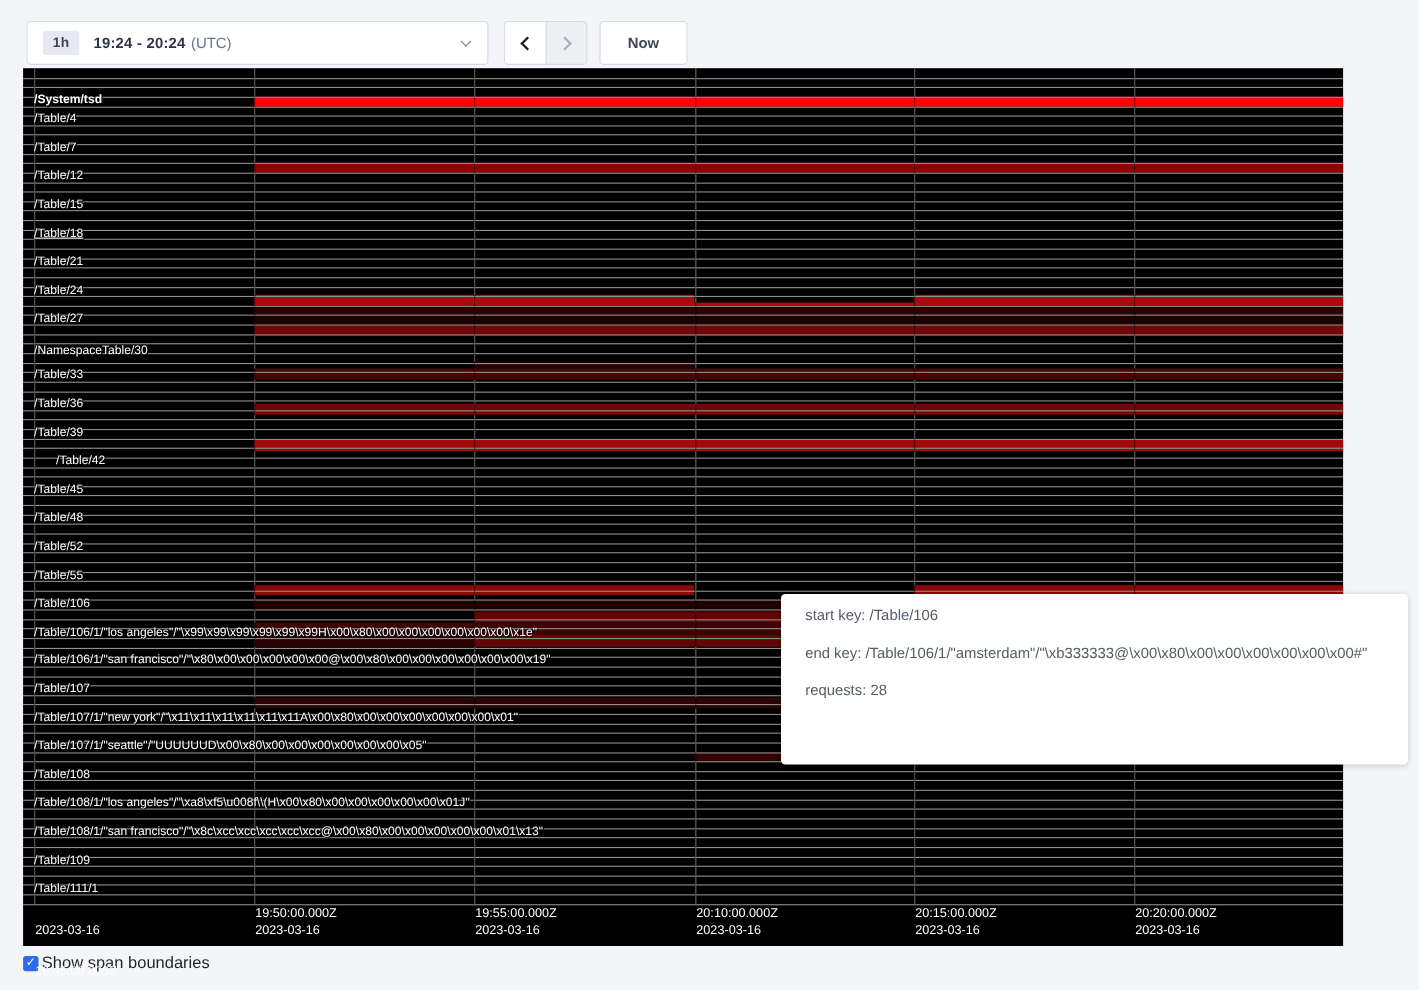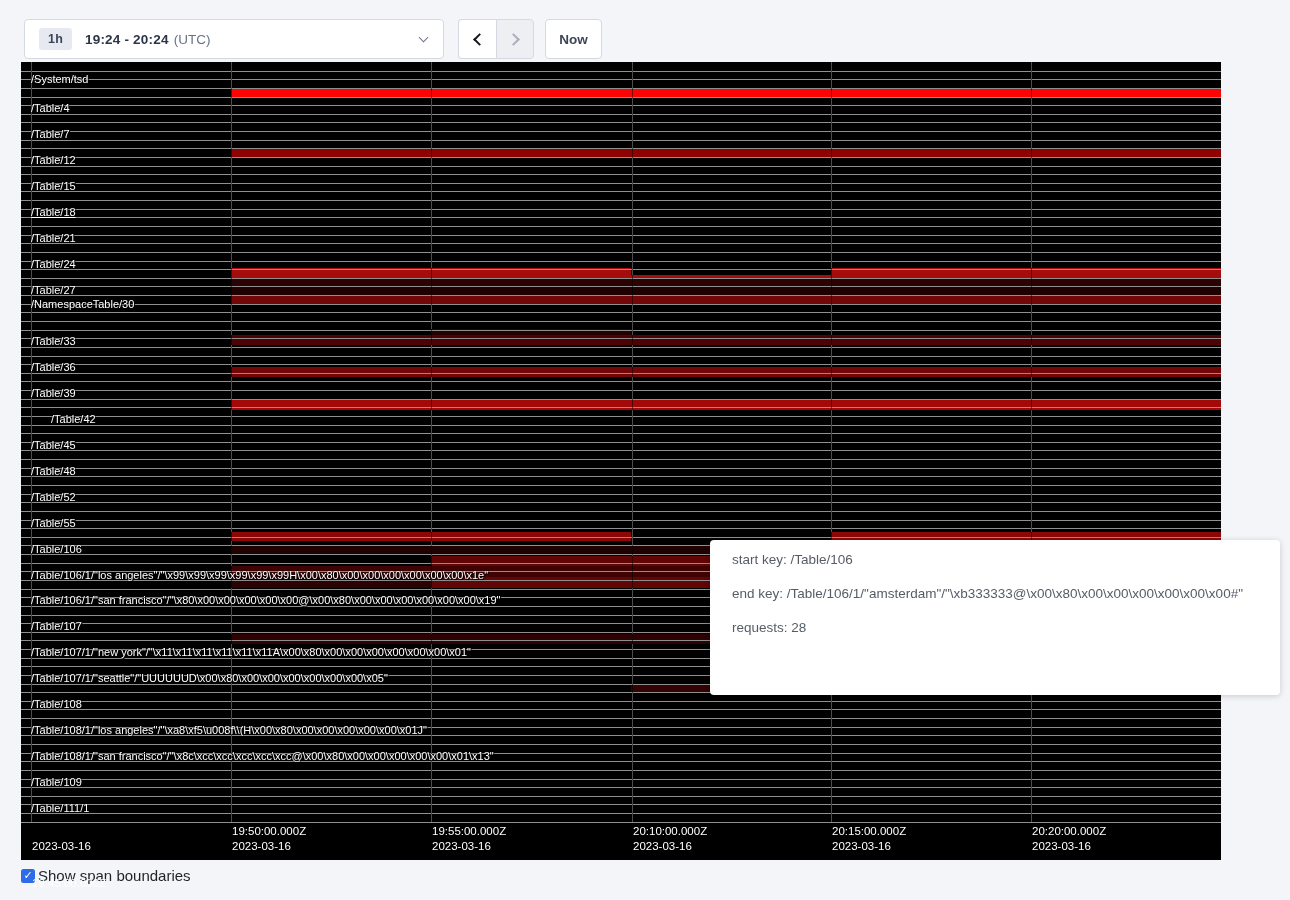--- a/index.html
+++ b/index.html
@@ -18,21 +18,21 @@
   .chev { display:inline-block; width:9px; height:9px; border-right:2.5px solid #16181d; border-bottom:2.5px solid #16181d; }
   .chev-down-sm { position:absolute; right:16px; top:14px; width:7px; height:7px;
     border-right:1.7px solid #707a8c; border-bottom:1.7px solid #707a8c; transform:rotate(45deg); }
   .nav-group { position:absolute; left:458px; top:19px; display:flex; }
   .nav-btn { width:38px; height:40px; background:#ffffff; border:1px solid #d5d9e1;
     display:flex; align-items:center; justify-content:center; cursor:pointer; }
   .nav-btn.prev { border-radius:4px 0 0 4px; border-right:none; }
   .nav-btn.next { border-radius:0 4px 4px 0; background:#edeff3; cursor:default; }
   .chev-left { transform:rotate(135deg); margin-left:4px; }
   .chev-right { transform:rotate(-45deg); margin-right:4px; border-color:#a9aeb9; }
-  .now-btn { position:absolute; left:545px; top:19px; width:57px; height:40px; background:#ffffff;
+  .now-btn { position:absolute; left:545px; top:19px; width:80px; height:40px; background:#ffffff;
     border:1px solid #d5d9e1; border-radius:4px; font-family:inherit; font-size:13.5px;
     font-weight:bold; color:#3d4658; cursor:pointer; }
 
   
   .heatmap { position:absolute; left:21px; top:62px; width:1200px; height:798px; background:#000; }
   .heat-bar { position:absolute; z-index:1; }
   .hline { position:absolute; left:0; width:1200px; height:1px; background:#8f8f8f; z-index:2; }
   .vline-base { position:absolute; top:0; width:1px; height:760px; background:#9b9b9b; z-index:0; }
   .vline-dark { position:absolute; top:0; width:1px; height:760px; background:rgba(0,0,0,.5); z-index:3; }
   .row-label { position:absolute; z-index:4; color:#ffffff; font-size:11px; line-height:11px;
@@ -189,30 +189,30 @@
       <div class="hline" style="top: 733.805px; background: rgb(143, 143, 143);"></div>
       <div class="hline" style="top: 742.438px; background: rgb(143, 143, 143);"></div>
       <div class="hline" style="top: 751.071px; background: rgb(143, 143, 143);"></div>
       <div class="hline" style="top: 759.704px; background: rgb(143, 143, 143);"></div>
       <div class="vline-dark" style="left: 10px;"></div>
       <div class="vline-dark" style="left: 210px;"></div>
       <div class="vline-dark" style="left: 410px;"></div>
       <div class="vline-dark" style="left: 611px;"></div>
       <div class="vline-dark" style="left: 810px;"></div>
       <div class="vline-dark" style="left: 1010px;"></div>
-      <div class="row-label" style="left: 10px; top: 12px; color: rgb(255, 255, 255);">/System/tsd</div>
+      <div class="row-label" style="left: 10px; top: 24px; color: rgb(255, 255, 255); font-weight: bold;">/System/tsd</div>
       <div class="row-label" style="left: 10px; top: 41.395px; color: rgb(255, 255, 255);">/Table/4</div>
       <div class="row-label" style="left: 10px; top: 67.29px; color: rgb(255, 255, 255);">/Table/7</div>
       <div class="row-label" style="left: 10px; top: 93.185px; color: rgb(255, 255, 255);">/Table/12</div>
       <div class="row-label" style="left: 10px; top: 119.08px; color: rgb(255, 255, 255);">/Table/15</div>
       <div class="row-label" style="left: 10px; top: 144.975px; color: rgb(255, 255, 255); text-decoration: underline;">/Table/18</div>
       <div class="row-label" style="left: 10px; top: 170.87px; color: rgb(255, 255, 255);">/Table/21</div>
       <div class="row-label" style="left: 10px; top: 196.765px; color: rgb(255, 255, 255);">/Table/24</div>
       <div class="row-label" style="left: 10px; top: 222.66px; color: rgb(255, 255, 255);">/Table/27</div>
-      <div class="row-label" style="left: 10px; top: 237px; color: rgb(255, 255, 255); text-align: right;">/NamespaceTable/30</div>
+      <div class="row-label" style="left: 10px; top: 252px; color: rgb(255, 255, 255); text-align: right;">/NamespaceTable/30</div>
       <div class="row-label" style="left: 10px; top: 274.45px; color: rgb(255, 255, 255);">/Table/33</div>
       <div class="row-label" style="left: 10px; top: 300.345px; color: rgb(255, 255, 255);">/Table/36</div>
       <div class="row-label" style="left: 10px; top: 326.24px; color: rgb(255, 255, 255);">/Table/39</div>
       <div class="row-label" style="left: 10px; top: 352.135px; color: rgb(255, 255, 255); padding-left: 20px;">/Table/42</div>
       <div class="row-label" style="left: 10px; top: 378.03px; color: rgb(255, 255, 255);">/Table/45</div>
       <div class="row-label" style="left: 10px; top: 403.925px; color: rgb(255, 255, 255);">/Table/48</div>
       <div class="row-label" style="left: 10px; top: 429.82px; color: rgb(255, 255, 255);">/Table/52</div>
       <div class="row-label" style="left: 10px; top: 455.715px; color: rgb(255, 255, 255);">/Table/55</div>
       <div class="row-label" style="left: 10px; top: 481.61px; color: rgb(255, 255, 255);">/Table/106</div>
       <div class="row-label" style="left: 10px; top: 507.505px; color: rgb(255, 255, 255);">/Table/106/1/"los angeles"/"\x99\x99\x99\x99\x99\x99H\x00\x80\x00\x00\x00\x00\x00\x00\x1e"</div>

